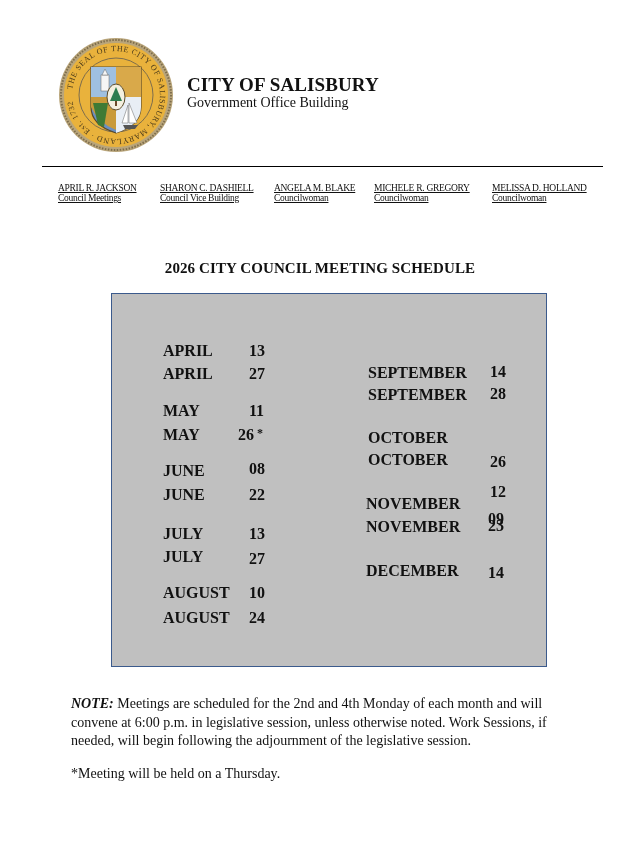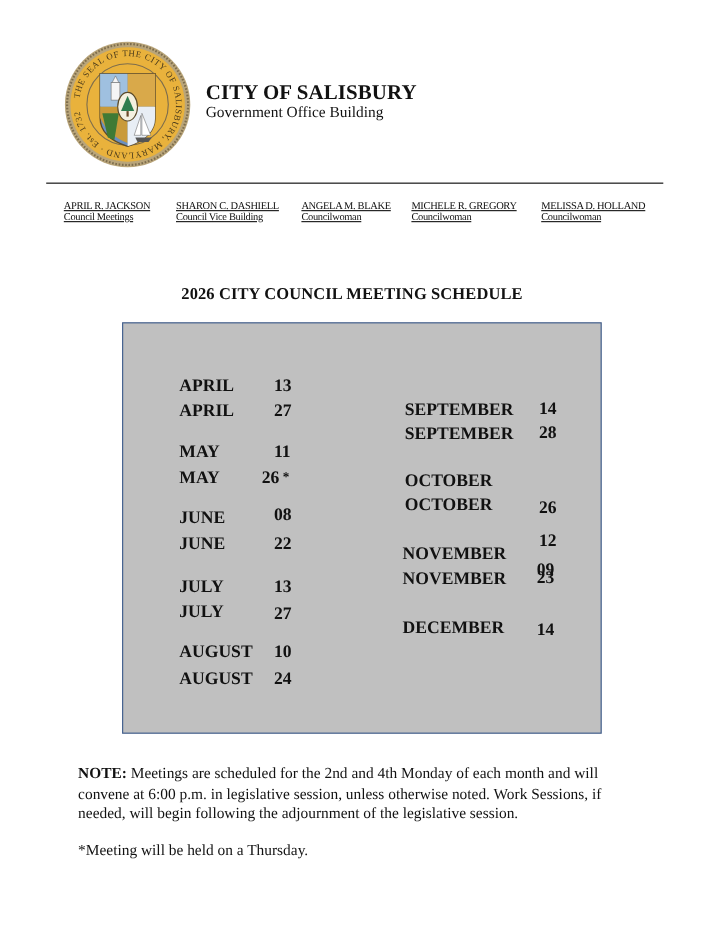--- a/index.html
+++ b/index.html
@@ -24,21 +24,21 @@
 
   .schedule-box { position: absolute; left: 111px; top: 293px; width: 436px; height: 374px;
                   background: #c0c0c0; border: 1.5px solid #3b5a8c; box-sizing: border-box; }
 
   .entry { position: absolute; font-weight: bold; font-size: 16px; color: #111; }
   .entry .month { position: absolute; left: 0; white-space: nowrap; }
   .entry .day { position: absolute; white-space: nowrap; }
   .entry .star { font-size: 12px; vertical-align: top; margin-left: 3px; }
 
   .note { position: absolute; left: 71px; top: 695px; width: 520px; font-size: 14px; line-height: 18.5px; }
-  .note b { font-weight: bold; }
+  .note b { font-weight: bold; font-style: italic; }
   .footnote { position: absolute; left: 71px; top: 766px; font-size: 14px; }
 </style>
 </head>
 <body>
 
 <div class="seal">
   <svg width="116" height="116" viewBox="0 0 116 116">
     <circle cx="58" cy="58" r="57" fill="#b9a57a"></circle>
     <circle cx="58" cy="58" r="55" fill="none" stroke="#7d6d4d" stroke-width="2" stroke-dasharray="1.5 1.5"></circle>
     <circle cx="58" cy="58" r="52" fill="#e9b23c"></circle>

